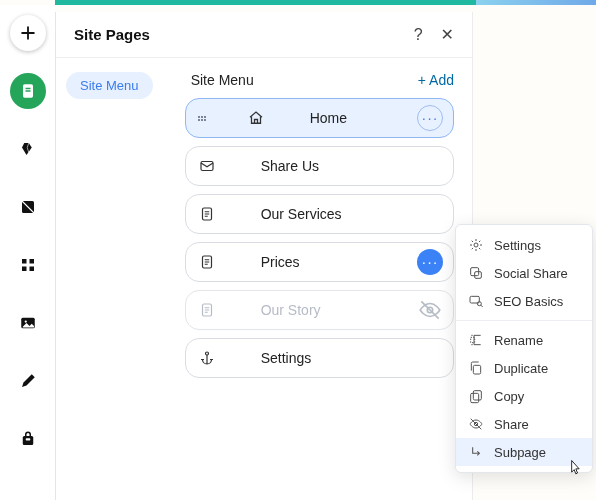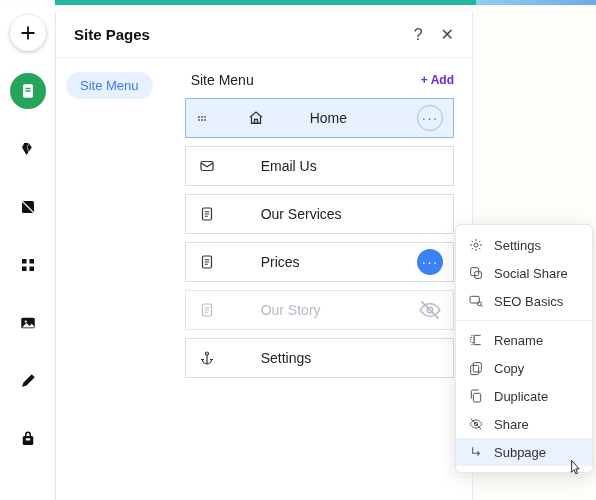--- a/index.html
+++ b/index.html
@@ -16,24 +16,24 @@
   .panel-header { height:46px; display:flex; align-items:center; justify-content:space-between; padding:0 18px; border-bottom:1px solid #eee; }
   .panel-title { font-weight:700; font-size:15px; color:#111; }
   .hdr-actions { display:flex; gap:18px; align-items:center; color:#444; }
   .hdr-actions span { font-size:16px; cursor:pointer; }
   .panel-body { display:flex; height:calc(100% - 46px);}
   .side-col { width:135px; padding:14px 10px; }
   .chip { background:#e7f0ff; color:#3b7ced; font-size:13px; padding:6px 14px; border-radius:16px; display:inline-block; cursor:pointer;}
   .main-col { flex:1; padding:14px 18px 0 0;}
   .section-row { display:flex; justify-content:space-between; align-items:center; margin-bottom:10px; padding-left:6px;}
   .section-title { font-size:14px; color:#222;}
-  .add-link { color:#6d28d9; font-size:12px; cursor:pointer;font-weight:bold;}
+  .add-link { color:#0369a1; font-size:14px; cursor:pointer;}
   .add-link::before { content:"+ "; }
   .items { display:flex; flex-direction:column; gap:8px;}
-  .item { border:1px solid #d9dde3; border-radius:0; height:40px; display:flex; align-items:center; padding:0 10px 0 12px; font-size:14px; color:#222; cursor:pointer; background:#fff; position:relative;gap:35px;}
+  .item { border:1px solid #d9dde3; border-radius:14px; height:40px; display:flex; align-items:center; padding:0 10px 0 12px; font-size:14px; color:#222; cursor:pointer; background:#fff; position:relative;gap:35px;}
   .item .icon { width:18px; height:18px; margin-right:10px; color:#333; display:flex; align-items:center; justify-content:center; flex-shrink:0;}
   .item.selected { background:#e8f1ff; border-color:#8fb6f5;}
   .item.hidden-page { color:#b6bcc6; border-color:#e2e5ea;text-align:right;}
   .item.hidden-page .icon { color:#b6bcc6;}
   .drag-dots { width:8px; display:flex; flex-wrap:wrap; gap:1px; margin-right:6px;}
   .drag-dots i { width:2px;height:2px;background:#7b8599;display:block;}
   .row-spacer { flex:1;}
   .item-action { width:26px; height:26px; border-radius:50%; display:flex; align-items:center; justify-content:center;}
   .dots-btn { border:1px solid #9fbdf0; color:#4a79d6; font-size:14px; letter-spacing:1px;}
   .dots-btn.solid { background:#3b82f6; border:none; color:#fff;}
@@ -143,21 +143,21 @@
             <span class="row-spacer"></span>
             <span class="item-action dots-btn">···</span>
           </div>
           <div class="item">
             <span class="icon">
               <svg viewBox="0 0 24 24" fill="none" stroke="currentColor" stroke-width="1.6">
                 <rect x="4" y="6" width="16" height="12" rx="2"></rect>
                 <path d="M4 8l8 5 8-5"></path>
               </svg>
             </span>
-            <span>Email Us</span>
+            <span>Share Us</span>
             <span class="row-spacer"></span>
           </div>
           <div class="item">
             <span class="icon">
               <svg viewBox="0 0 24 24" fill="none" stroke="currentColor" stroke-width="1.6">
                 <rect x="6" y="4" width="12" height="16" rx="2"></rect>
                 <path d="M9 9h6M9 12h6M9 15h4"></path>
               </svg>
             </span>
             <span>Our Services</span>
@@ -241,34 +241,34 @@
         <svg viewBox="0 0 24 24" fill="none" stroke="currentColor" stroke-width="1.5">
           <path d="M9 5h10M9 5v14M9 19h10M5 5h2M5 19h2"></path>
           <path d="M4 8h6v8H4z" stroke-dasharray="2 2"></path>
         </svg>
       </span>
       <span>Rename</span>
     </div>
     <div class="cm-item">
       <span class="ci-icon">
         <svg viewBox="0 0 24 24" fill="none" stroke="currentColor" stroke-width="1.5">
+          <rect x="8" y="8" width="11" height="13" rx="2"></rect>
+          <path d="M5 16V5a2 2 0 012-2h9"></path>
+        </svg>
+      </span>
+      <span>Duplicate</span>
+    </div>
+    <div class="cm-item">
+      <span class="ci-icon">
+        <svg viewBox="0 0 24 24" fill="none" stroke="currentColor" stroke-width="1.5">
           <rect x="8" y="4" width="12" height="14" rx="2"></rect>
           <rect x="4" y="8" width="12" height="14" rx="2"></rect>
         </svg>
       </span>
       <span>Copy</span>
-    </div>
-    <div class="cm-item">
-      <span class="ci-icon">
-        <svg viewBox="0 0 24 24" fill="none" stroke="currentColor" stroke-width="1.5">
-          <rect x="8" y="8" width="11" height="13" rx="2"></rect>
-          <path d="M5 16V5a2 2 0 012-2h9"></path>
-        </svg>
-      </span>
-      <span>Duplicate</span>
     </div>
     <div class="cm-item">
       <span class="ci-icon">
         <svg viewBox="0 0 24 24" fill="none" stroke="currentColor" stroke-width="1.5">
           <path d="M3 12s3.5-6 9-6 9 6 9 6-3.5 6-9 6-9-6-9-6z"></path>
           <circle cx="12" cy="12" r="2.5"></circle>
           <path d="M4 4l16 16"></path>
         </svg>
       </span>
       <span>Share</span>

